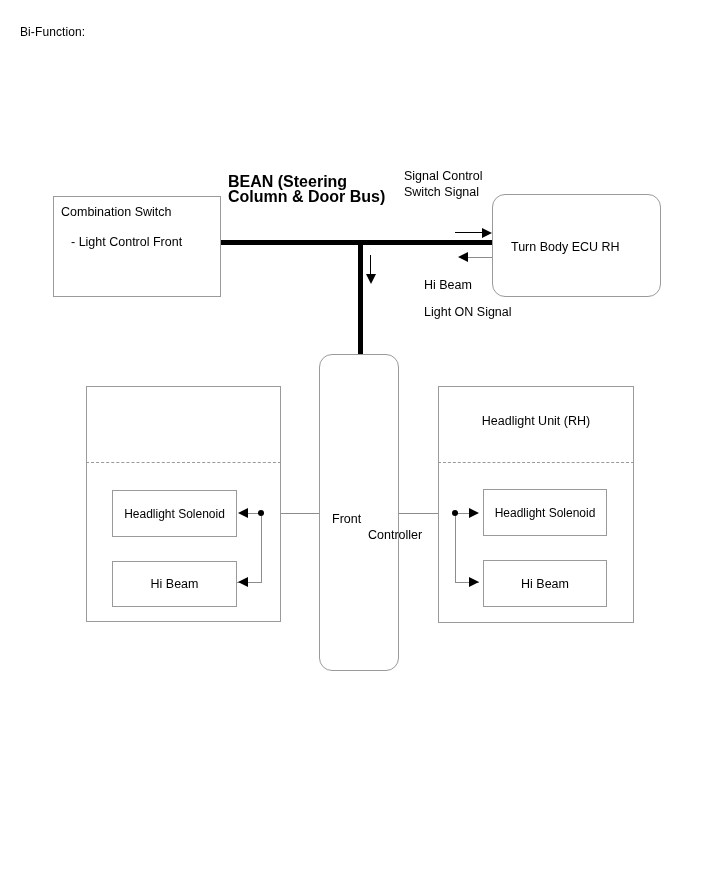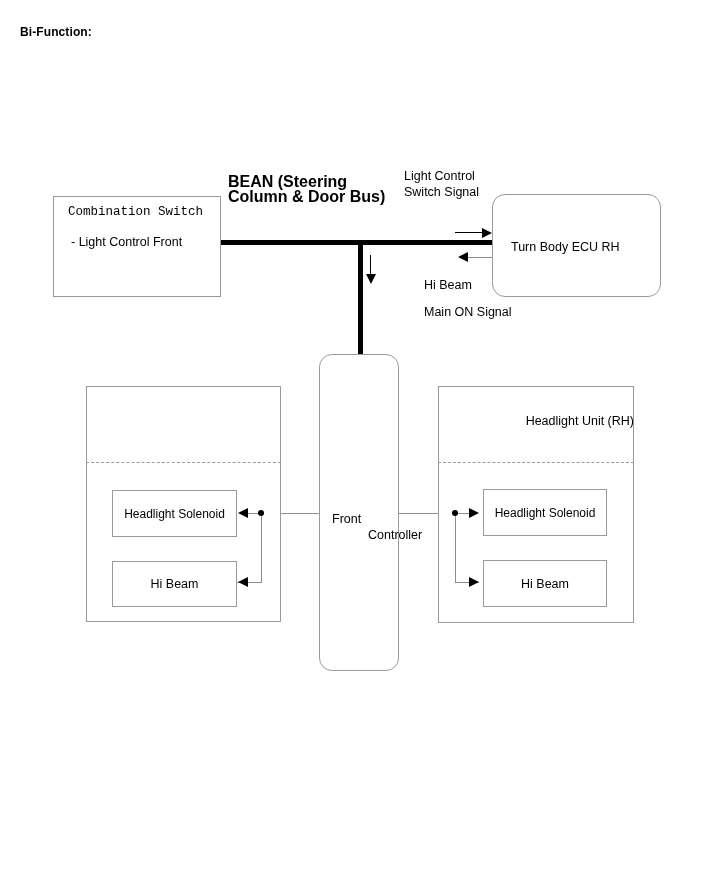--- a/index.html
+++ b/index.html
@@ -1,31 +1,31 @@
 <!DOCTYPE html>
 <html><head>
 <meta charset="utf-8">
 <style>
   html,body{margin:0;padding:0;background:#fff;}
   body{width:713px;height:882px;position:relative;
        font-family:"Liberation Sans",sans-serif;color:#000;}
   .stage{position:absolute;left:0;top:0;width:713px;height:882px;overflow:hidden;}
 
-  .title{position:absolute;left:20px;top:25px;font-size:12px;font-weight:bold;letter-spacing:.1px;}
+  .title{position:absolute;left:20px;top:25px;font-size:12px;font-weight:normal;letter-spacing:.1px;}
 
   .box{position:absolute;border:1px solid #9a9a9a;background:#fff;box-sizing:border-box;}
   .rounded{border-radius:13px;}
 
   .txt{position:absolute;font-size:12.5px;line-height:16px;white-space:nowrap;}
   .txt.bold{font-weight:bold;font-size:16px;line-height:15px;}
   .ctr{text-align:center;}
 
   
   #combination-switch{left:53px;top:196px;width:168px;height:101px;}
-  #combination-switch-line1{left:68px;top:204px;font-family:Liberation Mono, monospace;}
+  #combination-switch-line1{left:61px;top:204px;}
   #combination-switch-line2{left:71px;top:234px;}
 
   
   #bean-label{left:228px;top:174px;}
 
   
   #main-body-ecu{left:492px;top:194px;width:169px;height:103px;}
   #main-body-ecu-label{left:511px;top:239px;}
 
   
@@ -56,21 +56,21 @@
   #front-controller{left:319px;top:354px;width:80px;height:317px;}
   #front-controller-l1{left:332px;top:511px;}
   #front-controller-l2{left:332px;top:527px;margin-left:36px;}
 
   
   #headlight-unit-lh{left:86px;top:386px;width:195px;height:236px;}
   #headlight-unit-lh-label{left:86px;top:413px;width:195px;}
   #divider-lh{position:absolute;left:86px;top:462px;width:195px;height:0;border-top:1px dashed #9a9a9a;}
 
   #headlight-unit-rh{left:438px;top:386px;width:196px;height:237px;}
-  #headlight-unit-rh-label{left:438px;top:413px;width:196px;text-align:right;}
+  #headlight-unit-rh-label{left:438px;top:413px;width:196px;}
   #divider-rh{position:absolute;left:438px;top:462px;width:196px;height:0;border-top:1px dashed #9a9a9a;}
 
   #solenoid-lh{left:112px;top:490px;width:125px;height:47px;}
   #solenoid-lh-label{left:112px;top:506px;width:125px;font-size:12px;}
   #hibeam-lh{left:112px;top:561px;width:125px;height:46px;}
   #hibeam-lh-label{left:112px;top:576px;width:125px;}
 
   #solenoid-rh{left:483px;top:489px;width:124px;height:47px;}
   #solenoid-rh-label{left:483px;top:505px;width:124px;font-size:12px;}
   #hibeam-rh{left:483px;top:560px;width:124px;height:47px;}
@@ -114,25 +114,25 @@
     <span>Column &amp; Door Bus)</span>
   </div>
 
   <div id="bus-horizontal"></div>
   <div id="bus-vertical"></div>
 
   <div class="box rounded" id="main-body-ecu"></div>
   <div class="txt" id="main-body-ecu-label">Turn Body ECU RH</div>
 
   <div class="txt" id="light-control-signal">
-    <span>Light Control</span><br>
+    <span>Signal Control</span><br>
     <span>Switch Signal</span>
   </div>
   <div class="txt" id="hi-beam-signal">Hi Beam</div>
-  <div class="txt" id="turn-on-signal">Main ON Signal</div>
+  <div class="txt" id="turn-on-signal">Light ON Signal</div>
 
   <div class="arrow-line" id="arrow-to-ecu-line"></div>
   <div class="arrow-head ah-right" id="arrow-to-ecu-head"></div>
   <div class="arrow-line gray" id="arrow-from-ecu-line"></div>
   <div class="arrow-head ah-left" id="arrow-from-ecu-head"></div>
 
   <div id="arrow-down-line"></div>
   <div class="arrow-head ah-down" id="arrow-down-head"></div>
 
   <div class="box rounded" id="front-controller"></div>

